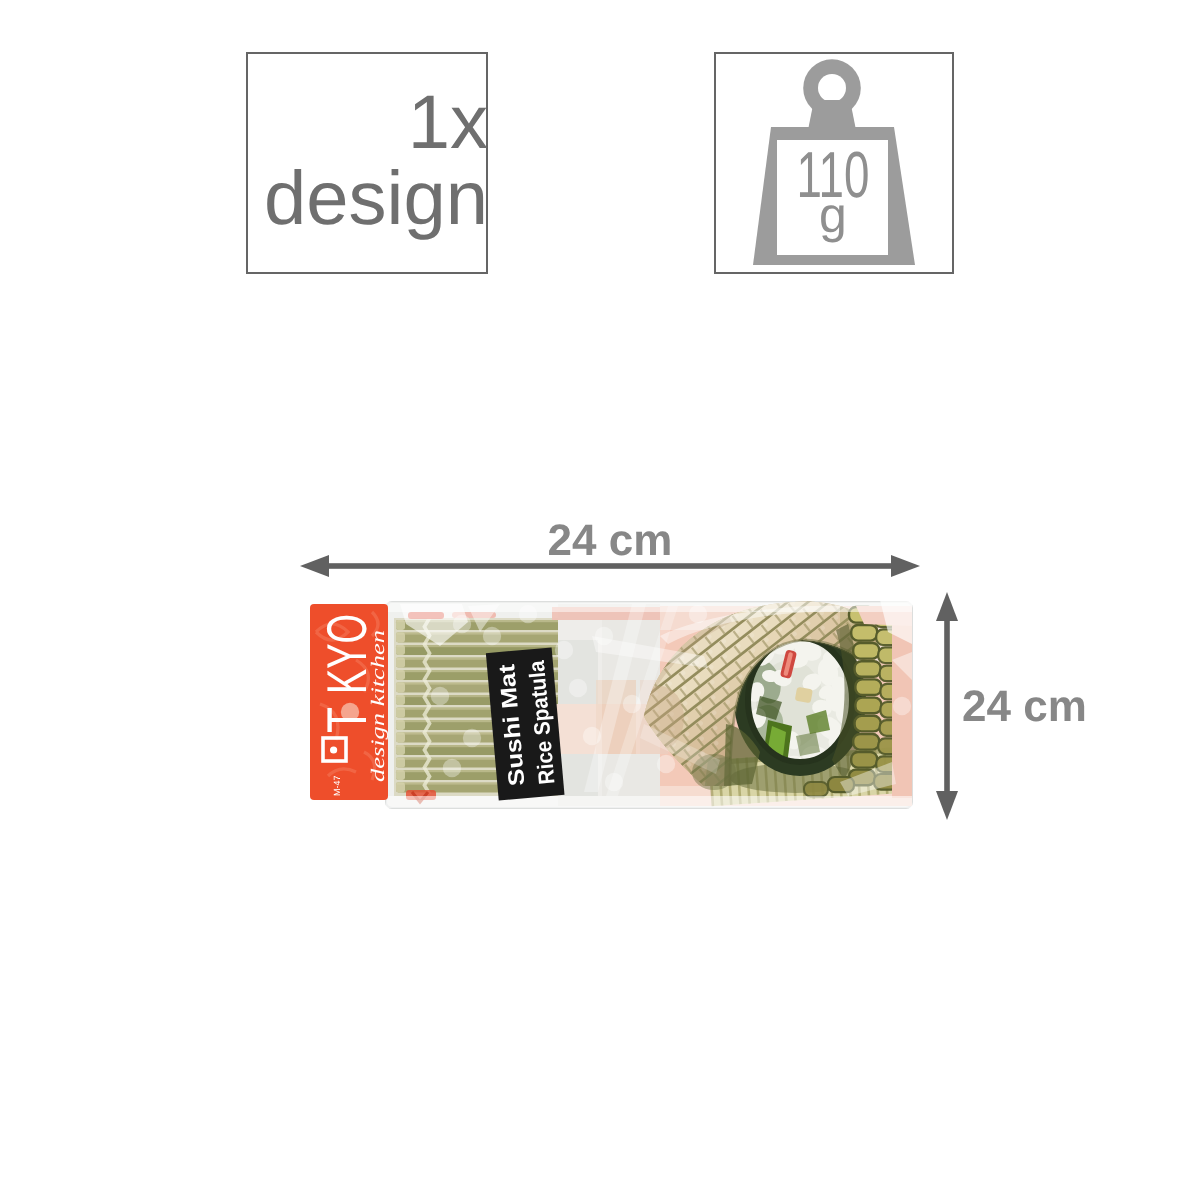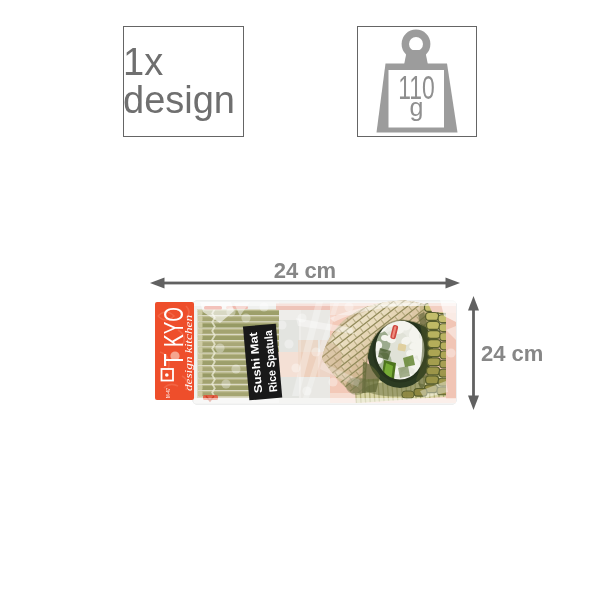--- a/index.html
+++ b/index.html
@@ -6,21 +6,21 @@
   #stage{position:relative;width:600px;height:600px;overflow:hidden;
          font-family:"Liberation Sans",sans-serif;background:#ffffff;}
   .infobox{position:absolute;border:1px solid #656565;box-sizing:border-box;}
 </style>
 </head>
 <body>
 <div id="stage">
 
 <div class="infobox" style="left:123px;top:26px;width:121px;height:111px;"></div>
 
-<div style="position:absolute;left:123px;top:43px;width:121px;text-align:left;
+<div style="position:absolute;left:123px;top:43px;width:121px;text-align:right;
      font-size:38px;line-height:38px;color:#6f6f6f;">1x<br>design</div>
 
 <div class="infobox" style="left:357px;top:26px;width:120px;height:111px;"></div>
 
 <svg width="600" height="600" viewBox="0 0 600 600" style="position:absolute;left:0;top:0;">
 <defs>
   <clipPath id="bandclip">
     <path d="M322,358 C326,339 338,322 356,312 C372,303 392,300 408,301
              C422,302 433,307 439,314 L437,334 C428,327 415,320 401,320
              C389,321 378,329 372,341 C367,351 365,370 365,393

